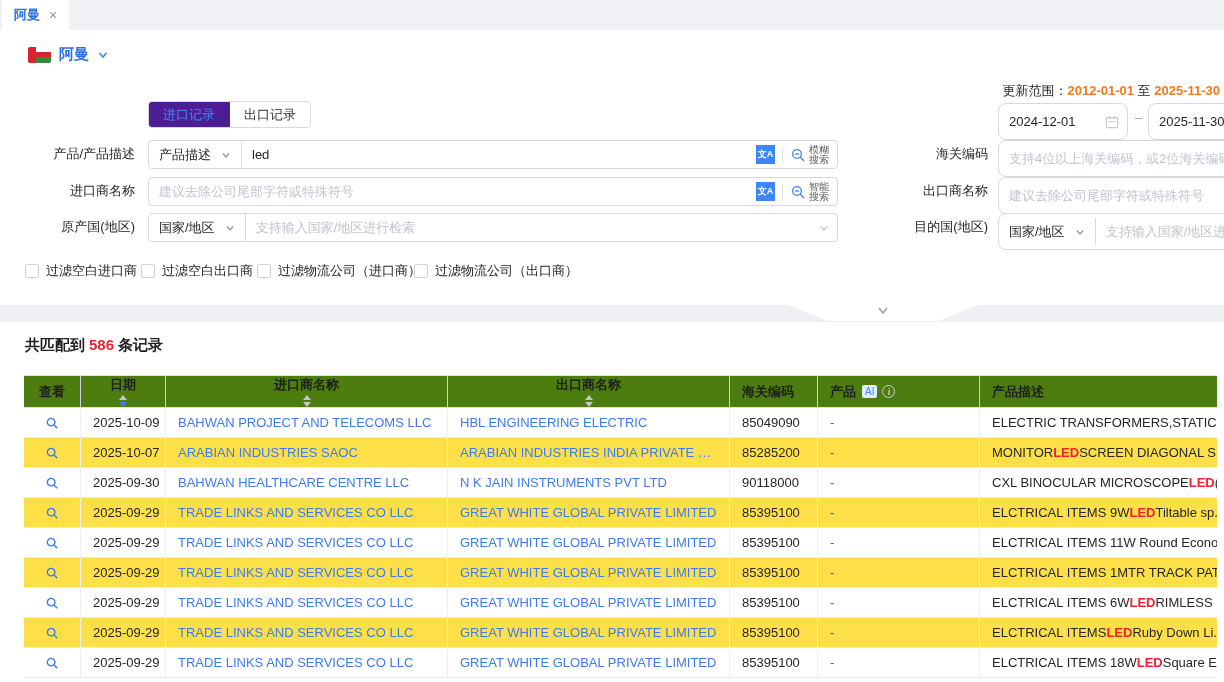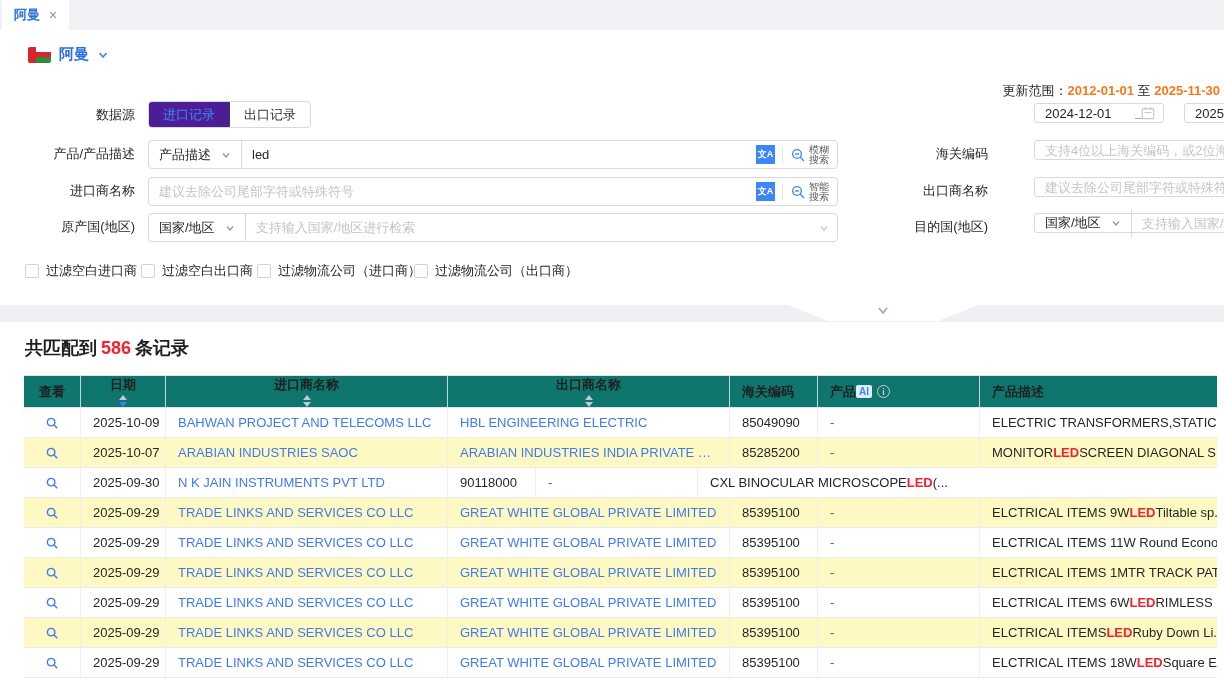--- a/index.html
+++ b/index.html
@@ -46,62 +46,62 @@
   .chev { display:inline-block; }
 
   .chkrow { position:absolute; top:262px; left:0; width:900px; height:20px; }
   .chk { position:absolute; display:flex; align-items:center; gap:7px; cursor:pointer; }
   .chk-box { width:14px; height:14px; border:1px solid #cfd3d9; border-radius:2px; background:#fff; }
 
   
   .upd { position:absolute; top:82px; right:4px; white-space:nowrap; }
   .upd b { color:#f5791c; }
   .rlabel { position:absolute; width:130px; text-align:right; color:#262626; line-height:28px; left:858px; }
-  .rinput { position:absolute; height:20px; border:1px solid #d9d9d9; border-radius:3px; background:#fff;
-    display:flex; align-items:center;margin-left:36px; }
+  .rinput { position:absolute; height:37px; border:1px solid #d9d9d9; border-radius:8px; background:#fff;
+    display:flex; align-items:center; }
   .dash { position:absolute; color:#9aa0ab; }
 
   
   .strip { position:absolute; left:0; top:305px; width:1224px; height:17px; background:#eef0f4; }
   .notch { position:absolute; left:788px; top:0; width:190px; height:16px; background:#fff;
     clip-path:polygon(0 0,100% 0,79% 100%,21% 100%); display:flex; align-items:flex-start; justify-content:center; cursor:pointer; }
 
   
   .results { position:absolute; left:0; top:322px; width:1224px; height:360px; background:#fff; }
-  .summary { position:absolute; left:25px; top:14px; font-size:18px; font-weight:bold; color:#1f1f1f; }
+  .summary { position:absolute; left:25px; top:14px; font-size:15px; font-weight:bold; color:#1f1f1f; }
   .summary .cnt { color:#f5222d; padding:0 4px; }
 
   .table { position:absolute; left:24px; top:53px; width:1193px; }
-  .thead { display:flex; height:33px; background:#0f766e; border-top:1px solid #dfe3ec; border-bottom:1px solid #dfe3ec; }
+  .thead { display:flex; height:33px; background:#4d7c0f; border-top:1px solid #dfe3ec; border-bottom:1px solid #dfe3ec; }
   .th { display:flex; align-items:center; font-weight:bold; color:#1f1f1f; padding:0 12px; border-right:1px solid #ccd1df; }
   .th:last-child { border-right:none; }
   .trow { display:flex; height:30px; border-bottom:1px solid #e9ebef; background:#fff; }
-  .trow.alt { background:#fef9c3; }
+  .trow.alt { background:#fde047; }
   .td { display:flex; align-items:center; padding:0 12px; border-right:1px solid #edeff3; overflow:hidden; white-space:nowrap; }
   .td:last-child { border-right:none; }
   .c-view { width:57px; justify-content:center; }
   .c-date { width:85px; }
   .c-imp  { width:282px; }
   .c-exp  { width:282px; }
   .c-hs   { width:88px; }
   .c-prod { width:162px; }
   .c-desc { flex:1; }
   .th.c-date, .th.c-imp, .th.c-exp { justify-content:space-between;flex-direction:column; }
   .link { color:#3f7bf0; cursor:pointer; overflow:hidden; text-overflow:ellipsis; }
   .dashv { color:#595959; }
   .hl { color:#f5222d; font-weight:bold; }
 
   .sorter { display:flex; flex-direction:column; gap:2px; cursor:pointer; }
   .car { width:0; height:0; border-left:4px solid transparent; border-right:4px solid transparent; }
   .car.up { border-bottom:5px solid #c3c7d1; }
   .car.down { border-top:5px solid #c3c7d1; }
   .car.down.on { border-top-color:#3d7bf5; }
 
-  .ai-badge { background:#dfeeff; color:#3d8af5; font-size:10px; font-weight:bold; border-radius:2px;
-    padding:1px 3px; }
+  .ai-badge { background:#dfeeff; color:#3d8af5; font-size:10px; font-weight:normal; border-radius:2px;
+    padding:1px 3px; margin-left:6px; }
   .info-ic { width:13px; height:13px; border:1px solid #c9ccd4; border-radius:50%; color:#c9ccd4;
     font-size:9px; display:inline-flex; align-items:center; justify-content:center; margin-left:5px; font-style:normal; }
 </style>
 </head>
 <body>
 
 <div class="page">
 
   <div class="tabbar">
     <div class="tab">
@@ -116,21 +116,20 @@
         <span class="s1"></span>
         <span class="s2"></span>
         <span class="s3"></span>
     </span>
     <span class="country-name">阿曼</span>
     <svg class="chev" width="12" height="12" viewBox="0 0 12 12">
       <path d="M2.5 4 L6 8 L9.5 4" fill="none" stroke="#3d86f5" stroke-width="1.6"></path>
     </svg>
   </div>
 
-  <div class="flabel" style="left:0;top:101px">数据源</div>
   <div class="seg">
     <div class="seg-item active">进口记录</div>
     <div class="seg-item">出口记录</div>
   </div>
 
   <div class="flabel" style="left:0;top:140px">产品/产品描述</div>
   <div class="igroup" style="left:148px;top:140px;width:690px">
     <div class="isel">
       <span>产品描述</span>
       <svg width="10" height="10" viewBox="0 0 10 10">
@@ -342,20 +341,23 @@
             </div>
           </div>
           <div class="trow">
             <div class="td c-view">
               <svg width="14" height="14" viewBox="0 0 24 24">
                 <circle cx="10.5" cy="10.5" r="6.5" fill="none" stroke="#3d7bf5" stroke-width="2.4"></circle>
                 <line x1="15.5" y1="15.5" x2="21" y2="21" stroke="#3d7bf5" stroke-width="2.4"></line>
               </svg>
             </div>
             <div class="td c-date">2025-09-30</div>
+            <div class="td c-imp">
+              <span class="link">BAHWAN HEALTHCARE CENTRE LLC</span>
+            </div>
             <div class="td c-exp">
               <span class="link">N K JAIN INSTRUMENTS PVT LTD</span>
             </div>
             <div class="td c-hs">90118000</div>
             <div class="td c-prod dashv">-</div>
             <div class="td c-desc">
               <span>CXL BINOCULAR MICROSCOPE </span>
               <span class="hl">LED</span>
               <span> (...</span>
             </div>

